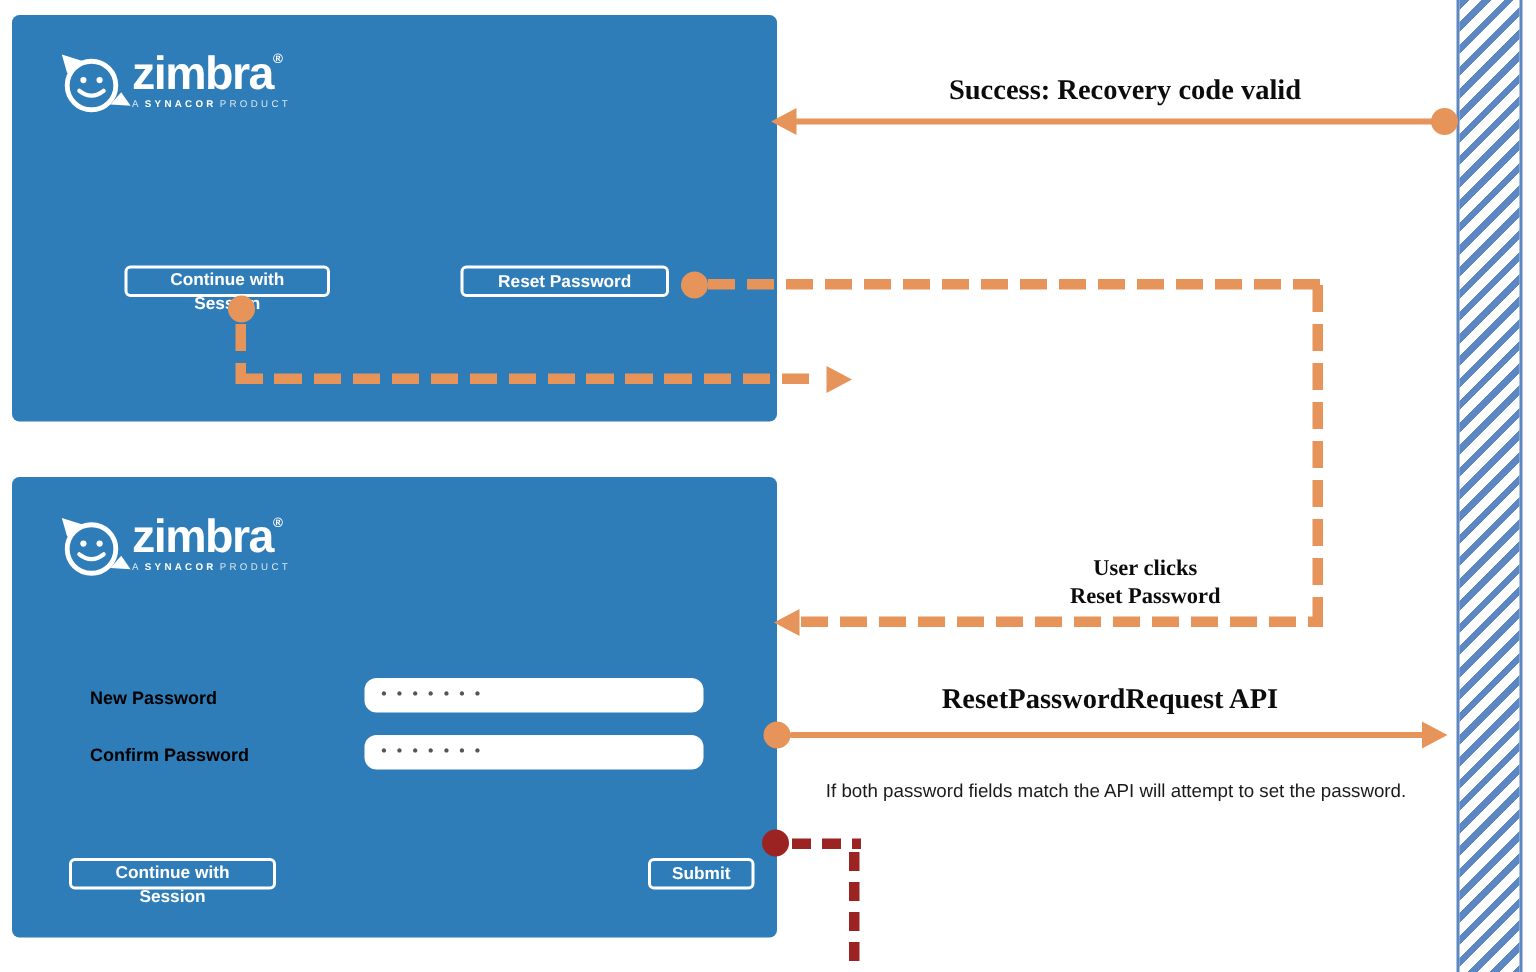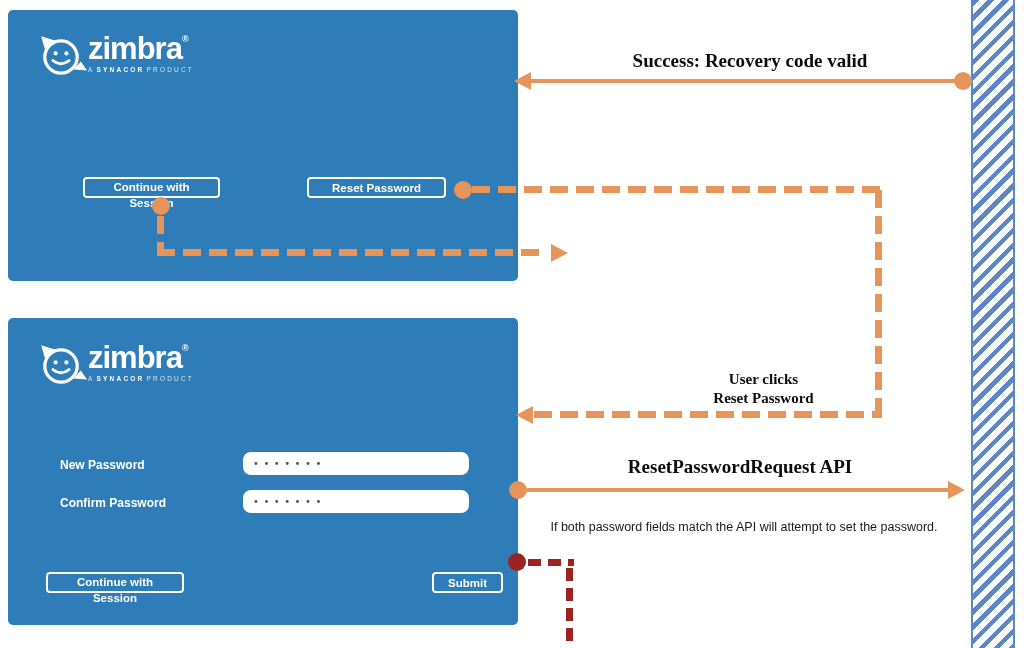--- a/index.html
+++ b/index.html
@@ -24,21 +24,21 @@
   .brand-line sup{font-size:9px;letter-spacing:0;vertical-align:top;line-height:10px;}
   .tagline{font-size:6.5px;letter-spacing:2.2px;color:rgba(255,255,255,.8);margin-top:2px;text-transform:uppercase;}
   .tagline b{color:#ffffff;font-weight:700;margin:0 2px;}
 
   .panel-msg{position:absolute;font-size:12px;font-weight:700;line-height:14px;color:#fff;}
 
   .ghost-btn{position:absolute;background:transparent;border:2px solid #ffffff;border-radius:4px;
     color:#ffffff;font-family:"Liberation Sans",sans-serif;font-size:11.5px;font-weight:700;
     height:21px;line-height:16px;padding:0 10px;text-align:center;cursor:pointer;}
 
-  .field-label{position:absolute;font-size:12px;font-weight:700;color:#ffffff;}
+  .field-label{position:absolute;font-size:12px;font-weight:700;color:#000000;}
   .pw-input{position:absolute;width:226px;height:23px;border:none;border-radius:8px;background:#ffffff;
     color:#555;font-size:10px;letter-spacing:4.5px;padding:0 0 0 10px;font-family:"DejaVu Sans",sans-serif;}
 
   
   .serif-heading{position:absolute;font-family:"Liberation Serif",serif;font-weight:700;font-size:19px;
     color:#0c0c0c;text-align:center;}
   .note{position:absolute;font-size:12.5px;color:#1a1a1a;text-align:center;line-height:19px;}
   .auth-box{position:absolute;left:578px;top:236px;width:243px;height:42px;border:3.5px solid #000;
     background:#fff;display:flex;align-items:center;justify-content:center;
     font-family:"Liberation Serif",serif;font-weight:700;font-size:19px;color:#0c0c0c;}

